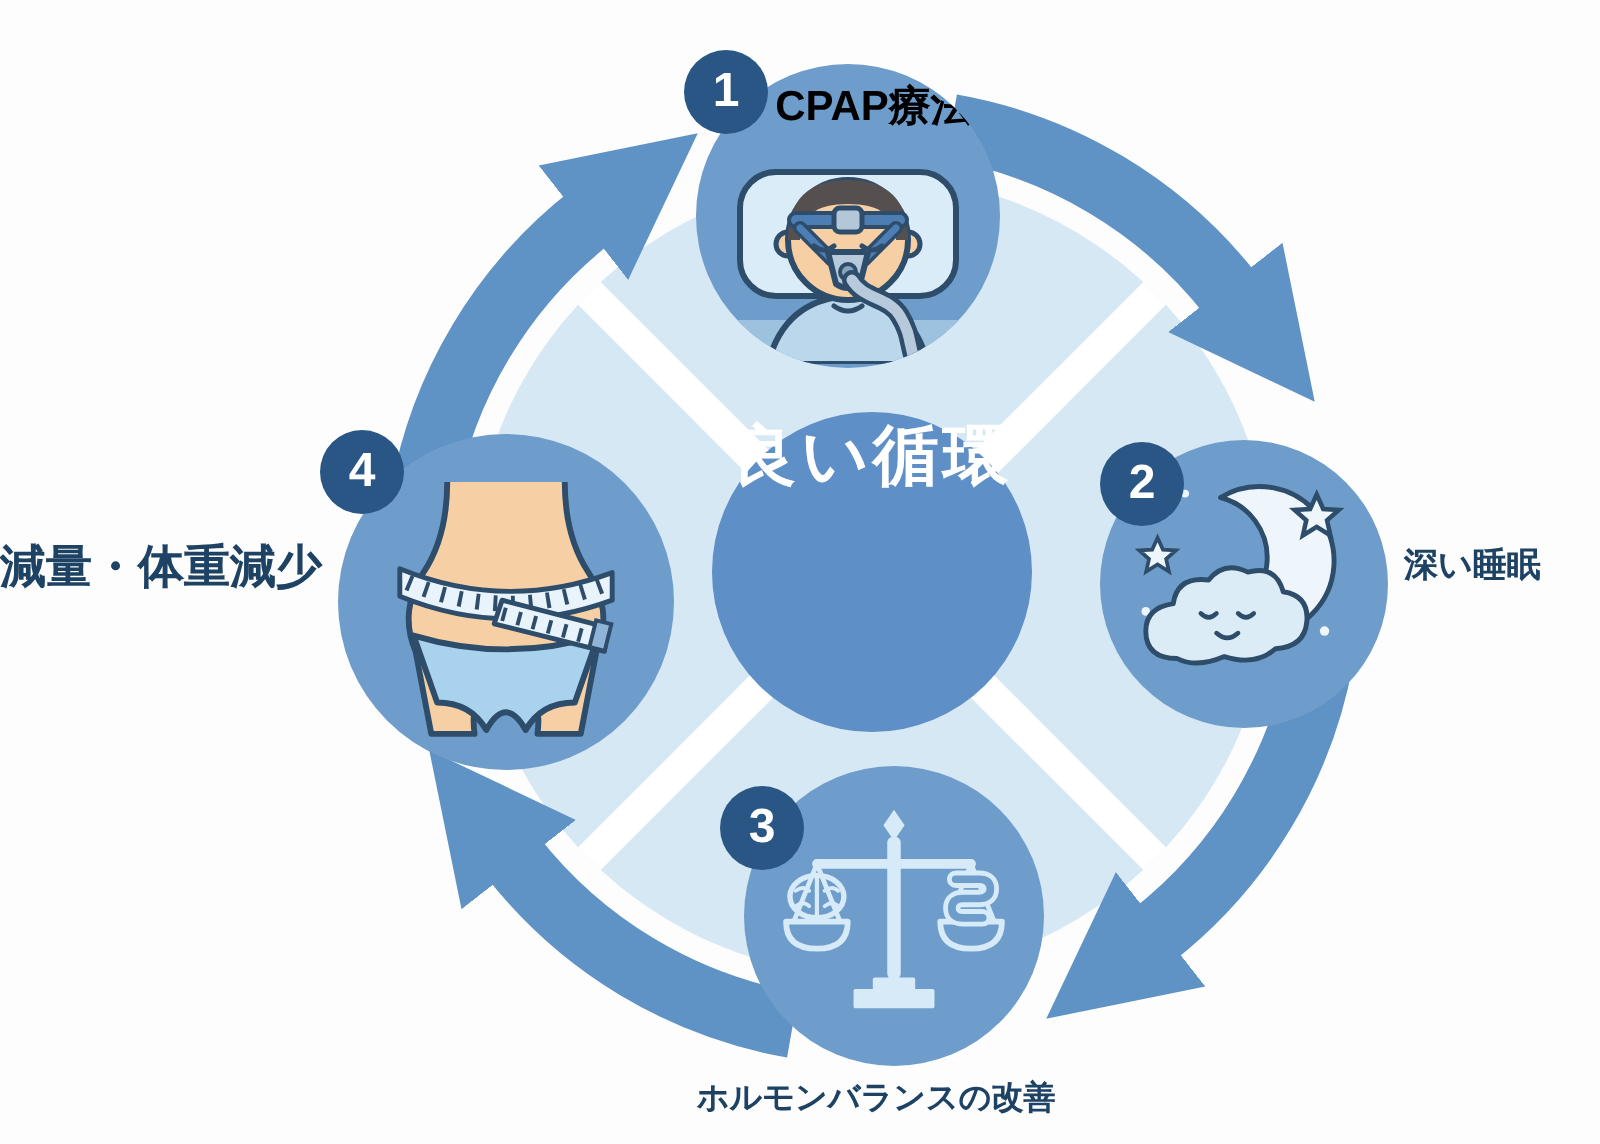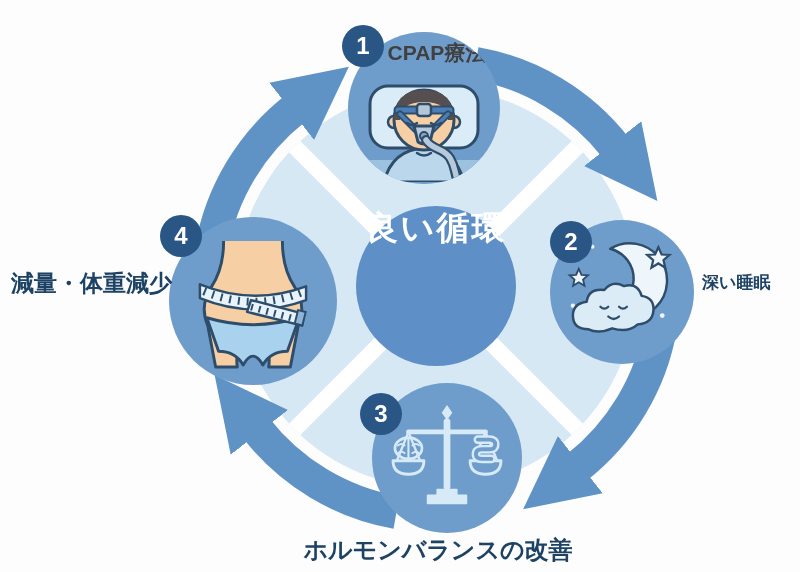--- a/index.html
+++ b/index.html
@@ -30,25 +30,25 @@
     background:var(--center-fill);display:flex;align-items:flex-start;justify-content:center;z-index:4;}
   .center-circle span{color:#fff;font-size:33px;font-weight:bold;letter-spacing:2px;}
   .badge{position:absolute;width:42px;height:42px;border-radius:50%;background:var(--badge-fill);
     display:flex;align-items:center;justify-content:center;z-index:6;}
   .badge span{color:var(--badge-text);font-size:24px;font-weight:bold;}
   #badge1{left:342px;top:25px;}
   #badge2{left:550px;top:221px;}
   #badge3{left:360px;top:393px;}
   #badge4{left:160px;top:215px;}
   .label-inside{position:absolute;top:7px;left:0;right:0;text-align:center;padding-left:26px;
-    color:#404040;font-size:21px;font-weight:bold;z-index:5;}
+    color:#000000;font-size:21px;font-weight:bold;z-index:5;}
   .out-label{position:absolute;color:var(--label-text);font-weight:bold;z-index:5;line-height:30px;}
   #label2{left:702px;top:268px;font-size:17px;white-space:nowrap;}
-  #label3{left:286px;top:535px;width:304px;text-align:center;font-size:24px;white-space:nowrap;}
-  #label4{left:0;top:268px;width:172px;text-align:right;font-size:23px;white-space:nowrap;}
+  #label3{left:286px;top:535px;width:304px;text-align:center;font-size:16px;white-space:nowrap;}
+  #label4{left:0;top:268px;width:172px;text-align:left;font-size:23px;white-space:nowrap;}
 </style>
 </head>
 <body>
 
 <div class="stage">
 
   <svg class="bg-svg" width="800" height="572" viewBox="0 0 800 572">
     <defs>
       <clipPath id="discClip">
           <circle cx="436" cy="288" r="200"></circle>

